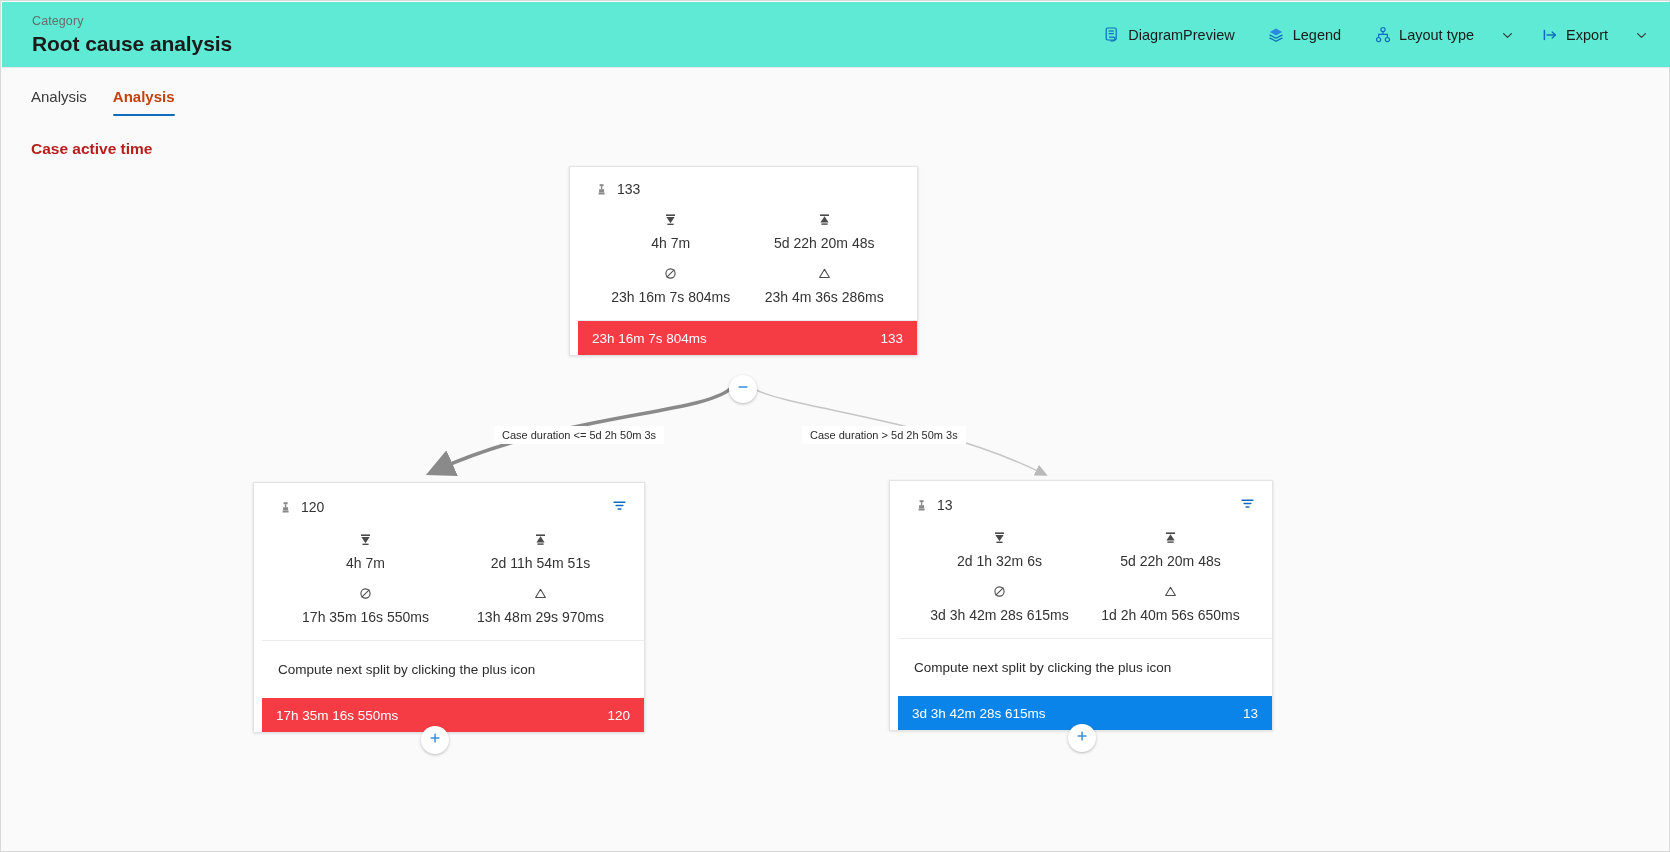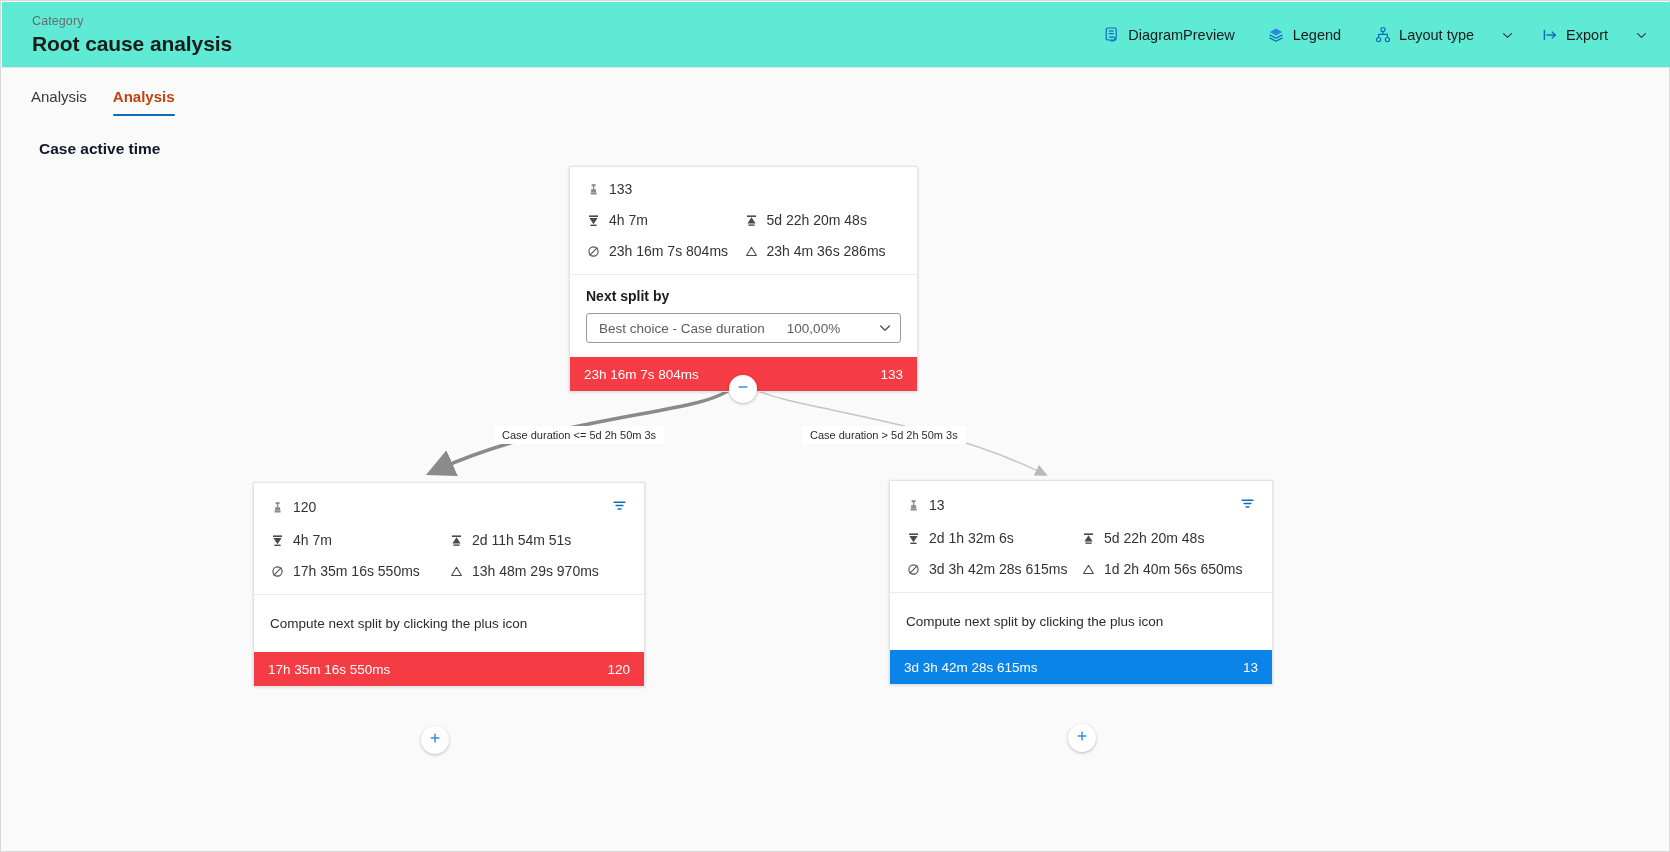--- a/index.html
+++ b/index.html
@@ -52,41 +52,42 @@
   .tab {
     font-size: 15px; color: #3a3a3a; padding-bottom: 9px;
     cursor: pointer; position: relative; line-height: 20px;
   }
   .tab.active { color: #c2410c; font-weight: bold; }
   .tab.active::after {
     content: ""; position: absolute; left: 0; right: 0; bottom: 0;
     height: 2.5px; background: #0f6cbd; border-radius: 2px;
   }
   .section-title {
-    position: absolute; left: 38px; top: 139px;
-    font-size: 15.5px; font-weight: bold; color: #0f172a;
+    position: absolute; left: 30px; top: 139px;
+    font-size: 15.5px; font-weight: bold; color: #b91c1c;
   }
 
   
   .canvas { position: absolute; left: 1px; top: 68px; width: 1668px; height: 783px; }
   svg.edges { position: absolute; left: 0; top: 0; width: 1668px; height: 783px; pointer-events: none; }
 
   .node {
     position: absolute; background: #ffffff;
     border: 1px solid #e4e4e4;
     box-shadow: 0 1.2px 3px rgba(0,0,0,.10), 0 0 2px rgba(0,0,0,.05);
+    padding-left: 8px;
   }
   .node-stats { position: relative; padding: 14px 16px 12px 16px; }
   .stat-row { display: flex; margin-bottom: 14px; }
   .stat-row:last-child { margin-bottom: 2px; }
   .stat {
     display: flex; align-items: center; gap: 8px;
     font-size: 14px; color: #333333; line-height: 17px;
   }
-  .stat.half { width: 50%; }
+  .stat.half { width: 50%; flex-direction: column; }
   .stat-ico { width: 15px; display: flex; align-items: center; justify-content: center; flex: 0 0 15px; }
 
   .node-divider { height: 1px; background: #ececec; }
   .node-split { padding: 13px 16px 14px 16px; }
   .split-label { font-size: 14px; font-weight: bold; color: #1b1b1b; margin-bottom: 9px; }
   .split-select {
     height: 30px; border: 1px solid #9a9a9a; border-radius: 3px;
     background: #ffffff; display: flex; align-items: center;
     padding: 0 8px 0 12px; cursor: pointer;
   }
@@ -261,34 +262,20 @@
                   <path d="M6.5 2.2 11.4 10.4 1.6 10.4 z" stroke="#4a4a4a" stroke-width="1.05" fill="none" stroke-linejoin="round"></path>
                 </svg>
             </span>
             <span>23h 4m 36s 286ms</span>
           </div>
         </div>
       </div>
 
       <div class="node-divider"></div>
 
-      <div class="node-split">
-        <div class="split-label">Next split by</div>
-        <div class="split-select">
-          <span class="split-select-text">
-            <span>Best choice - Case duration</span>
-            <span>100,00%</span>
-          </span>
-          <span class="split-select-arrow">
-            <svg width="14" height="14" viewBox="0 0 14 14" fill="none">
-                <path d="M2.6 5 7 9.2 11.4 5" stroke="#4a4a4a" stroke-width="1.2" fill="none" stroke-linecap="round" stroke-linejoin="round"></path>
-              </svg>
-          </span>
-        </div>
-      </div>
 
       <div class="bar" style="background:#f53b43;">
         <span>23h 16m 7s 804ms</span>
         <span class="bar-count">133</span>
       </div>
 
       <div class="circle-btn" style="left:159px; top:208px;">
         <span>
           <svg width="14" height="14" viewBox="0 0 14 14">
               <rect x="2.4" y="6.3" width="9.2" height="1.5" rx=".7" fill="#3a8ede"></rect>

